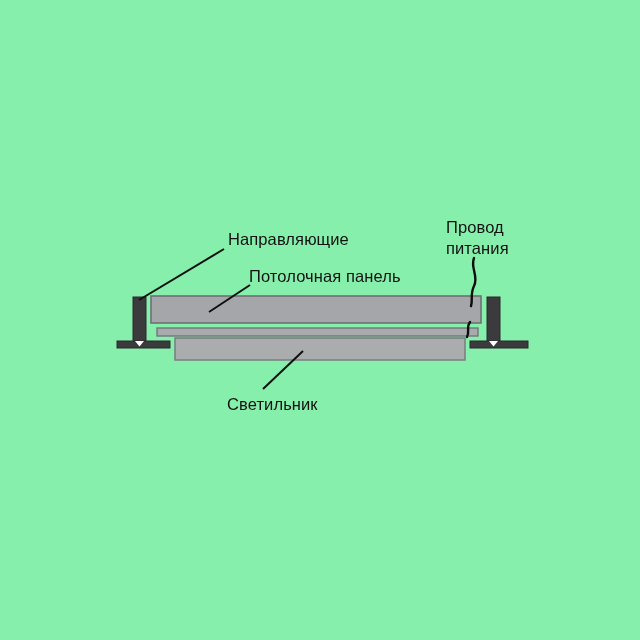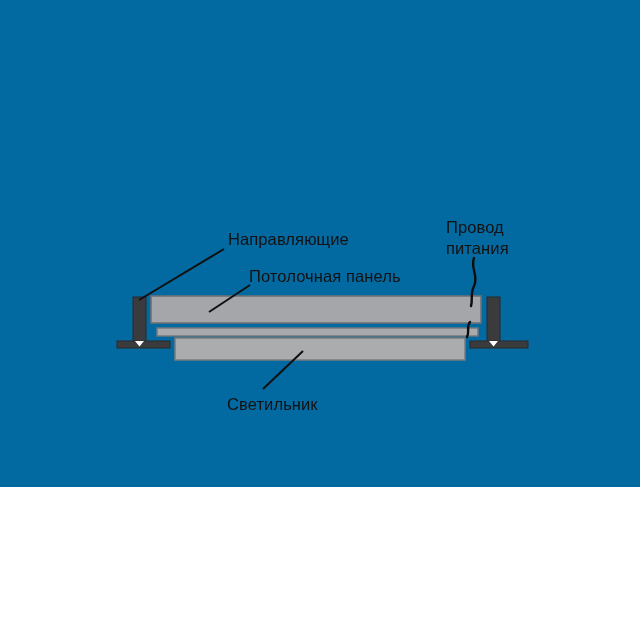--- a/index.html
+++ b/index.html
@@ -9,22 +9,22 @@
   }
   body {
     width: 640px;
     height: 640px;
     font-family: "Liberation Sans", sans-serif;
     overflow: hidden;
   }
   #diagram-root {
     position: relative;
     width: 640px;
-    height: 487px;
-    background: #0369a1;
+    height: 640px;
+    background: #86efac;
     text-align: center;
   }
   #diagram-svg {
     position: absolute;
     top: 0;
     left: 0;
     width: 640px;
     height: 640px;
     display: block;
   }

